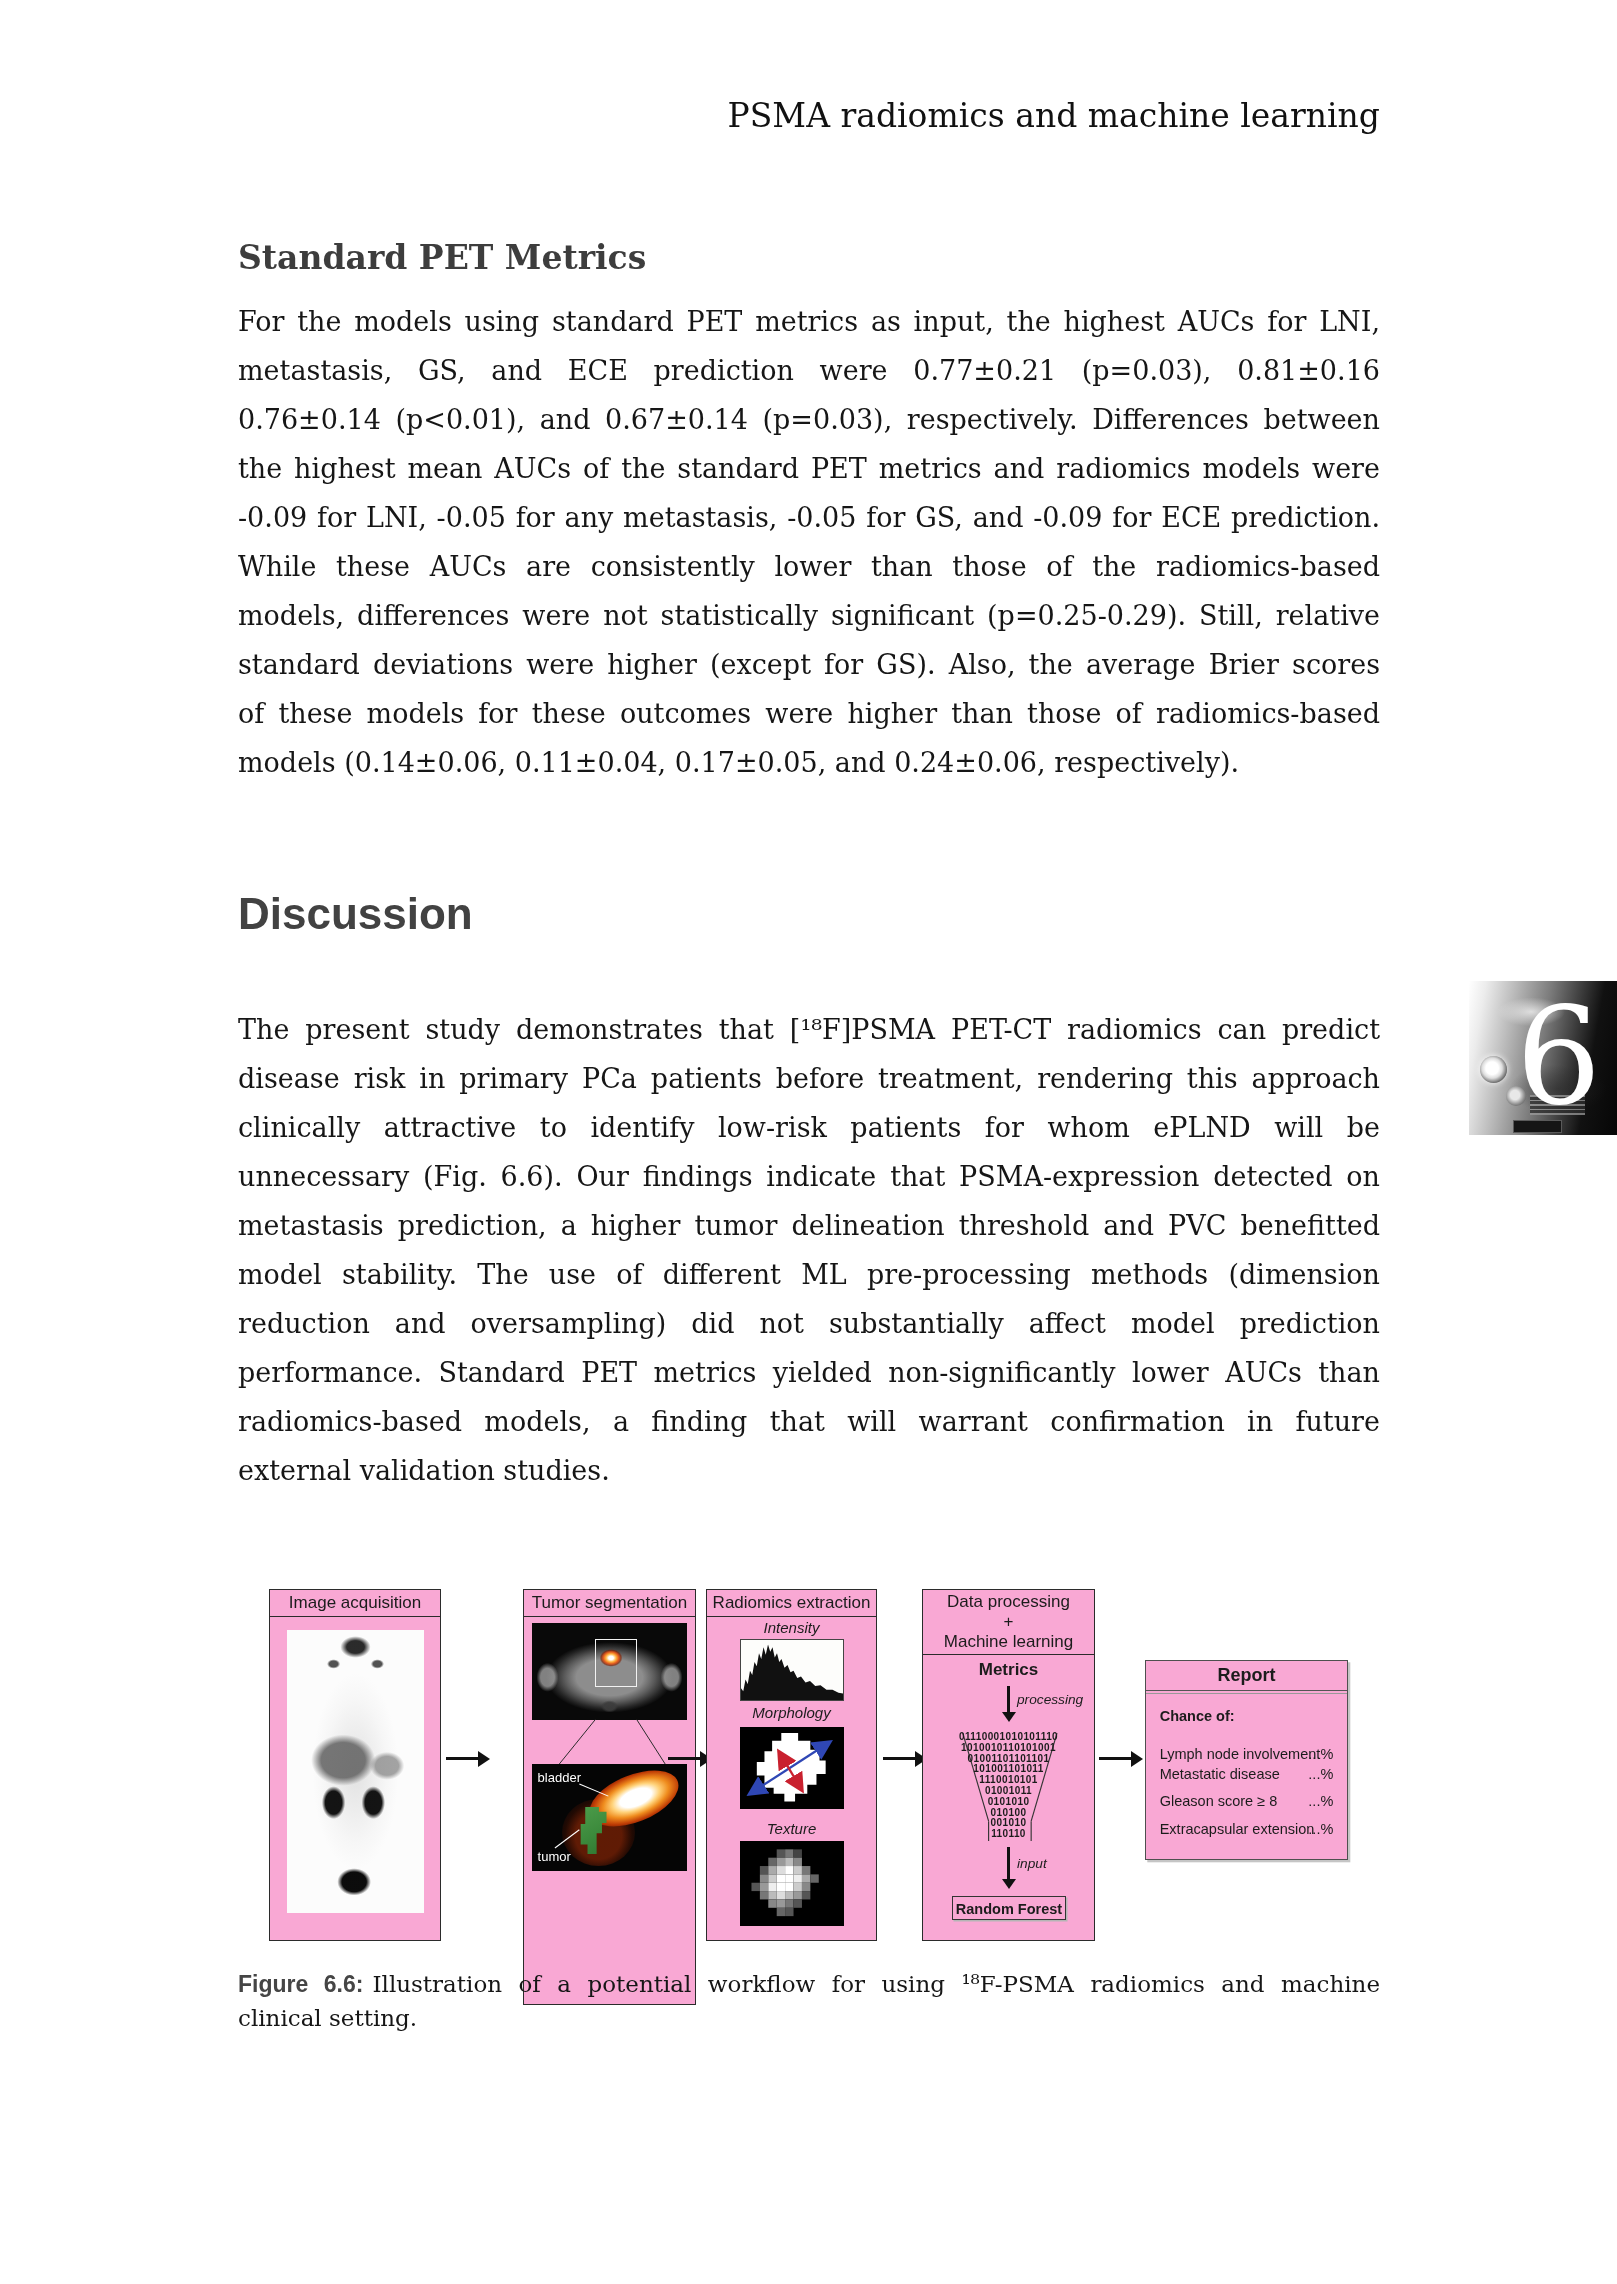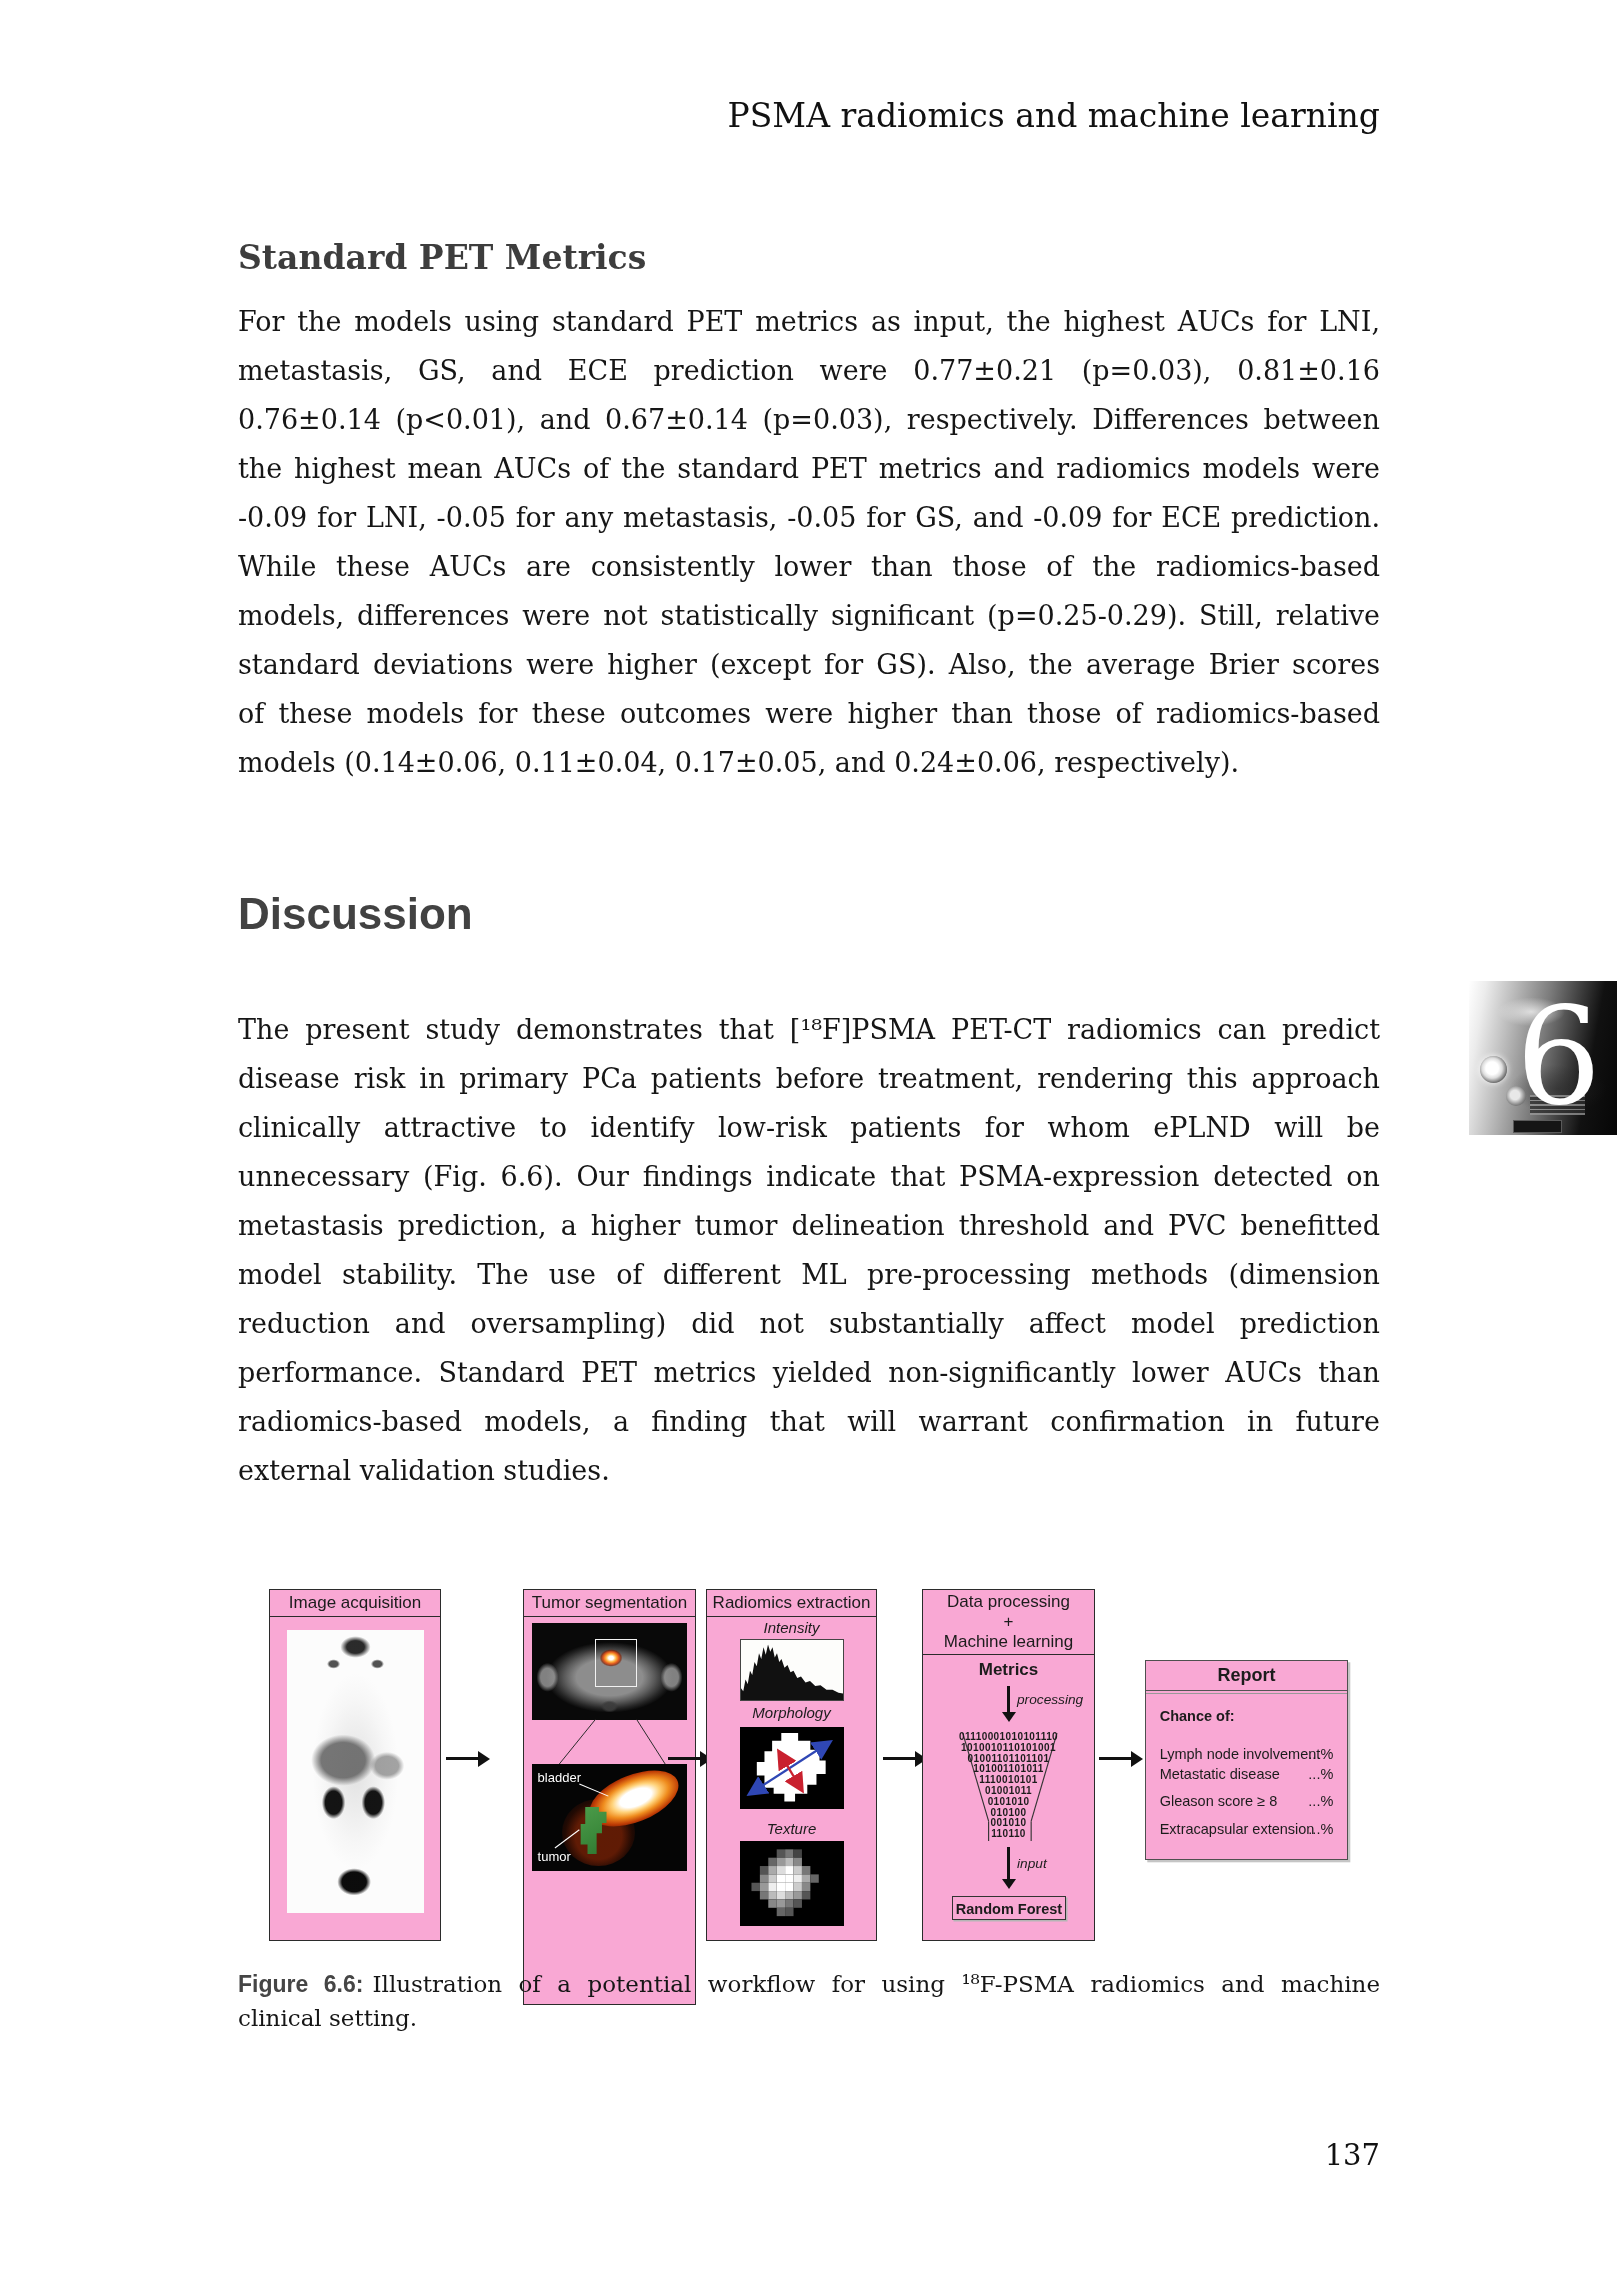--- a/index.html
+++ b/index.html
@@ -354,15 +354,14 @@
     </div>
   </div>
 
   <div class="caption">
     <div class="capline">
       <span class="cap-label">Figure 6.6:</span><span>Illustration of a potential workflow for using ¹⁸F-PSMA radiomics and machine learning in a</span>
     </div>
     <div class="capline last">clinical setting.</div>
   </div>
 
-  <div class="page-num">137</div>
 </div>
 
 
 </body></html>

